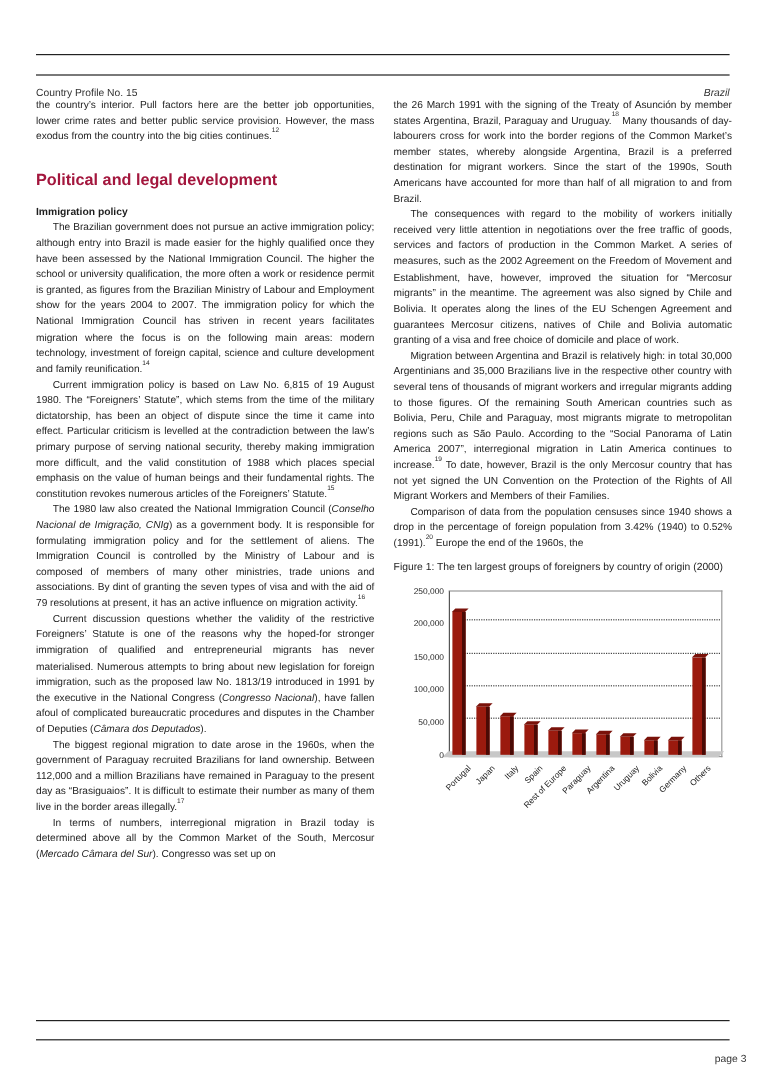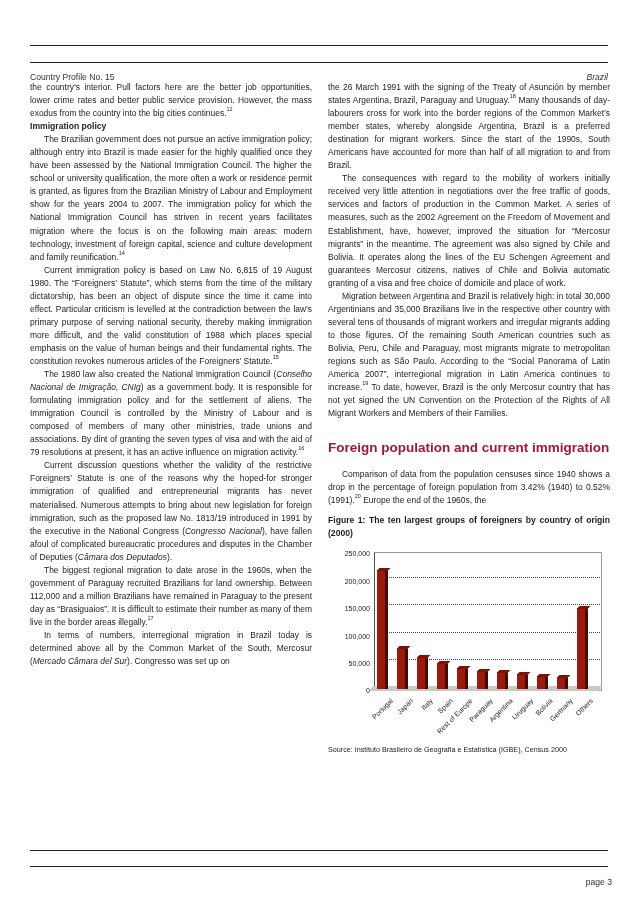--- a/index.html
+++ b/index.html
@@ -7,53 +7,53 @@
          font-family:"Liberation Sans", sans-serif; color:#1a1a1a; }
   .hr { position:absolute; left:30px; width:578px; height:0; border-top:1px solid #222; }
   .running { position:absolute; font-size:8.6px; color:#333;margin-top:24px; }
   .col { position:absolute; top:81px; width:282px; font-size:8.45px; line-height:13.05px;
          text-align:justify; color:#1e1e1e; }
   .col p { margin:0; }
   .col p.ind { text-indent:14px; }
   .col h2 { font-size:13.5px; font-weight:bold; color:#a3163d; margin:0; line-height:16px; }
   .col h3 { font-size:8.6px; font-weight:bold; margin:0; line-height:13.05px; }
   sup { font-size:5.5px; vertical-align:top; line-height:0; position:relative; top:2px; }
-  .fig-title { font-weight:bold; font-size:8.6px; line-height:12.5px; margin:0; }
+  .fig-title { font-weight:normal; font-size:8.6px; line-height:12.5px; margin:0; }
   .chart { position:relative; width:282px; height:200px; margin-top:4px; }
   .source { font-size:7.2px; color:#222; margin-top:6px; }
   .ylab { position:absolute; font-size:7px; color:#222; text-align:right; width:42px; }
   .gridline { position:absolute; border-top:1px dotted #444; }
   .bar { position:absolute; background:#9b1a0e; border-right:3px solid #4a0a05; box-sizing:border-box; }
   .bar::before { content:""; position:absolute; top:-3px; left:1px; right:-4px; height:3px; background:#7a120a; transform:skewX(-45deg); }
   .xlab { position:absolute; font-size:7px; color:#222; transform-origin:right top; transform:rotate(-45deg); white-space:nowrap; text-align:right; }
 </style>
 </head>
 <body>
 
 <div class="hr" style="top:45px;"></div>
 <div class="running" style="left:30px; top:48px;">Country Profile No. 15</div>
 <div class="running" style="right:30px; top:48px;font-style:italic;">Brazil</div>
 <div class="hr" style="top:62px;"></div>
 
 <div class="col" style="left:30px;">
   <p><span>the country’s interior. Pull factors here are the better job opportunities, lower crime rates and better public service provision. However, the mass exodus from the country into the big cities continues.</span><sup>12</sup></p>
+  <h2 style="margin-top:22px; margin-bottom:12px;">Political and legal development</h2>
   <h3>Immigration policy</h3>
   <p class="ind"><span>The Brazilian government does not pursue an active immigration policy; although entry into Brazil is made easier for the highly qualified once they have been assessed by the National Immigration Council. The higher the school or university qualification, the more often a work or residence permit is granted, as figures from the Brazilian Ministry of Labour and Employment show for the years 2004 to 2007.</span><sup></sup><span> The immigration policy for which the National Immigration Council has striven in recent years facilitates migration where the focus is on the following main areas: modern technology, investment of foreign capital, science and culture development and family reunification.</span><sup>14</sup></p>
   <p class="ind"><span>Current immigration policy is based on Law No. 6,815 of 19 August 1980. The “Foreigners’ Statute”, which stems from the time of the military dictatorship, has been an object of dispute since the time it came into effect. Particular criticism is levelled at the contradiction between the law’s primary purpose of serving national security, thereby making immigration more difficult, and the valid constitution of 1988 which places special emphasis on the value of human beings and their fundamental rights. The constitution revokes numerous articles of the Foreigners’ Statute.</span><sup>15</sup></p>
   <p class="ind"><span>The 1980 law also created the National Immigration Council (</span><i>Conselho Nacional de Imigração, CNIg</i><span>) as a government body. It is responsible for formulating immigration policy and for the settlement of aliens. The Immigration Council is controlled by the Ministry of Labour and is composed of members of many other ministries, trade unions and associations. By dint of granting the seven types of visa and with the aid of 79 resolutions at present, it has an active influence on migration activity.</span><sup>16</sup></p>
   <p class="ind"><span>Current discussion questions whether the validity of the restrictive Foreigners’ Statute is one of the reasons why the hoped-for stronger immigration of qualified and entrepreneurial migrants has never materialised. Numerous attempts to bring about new legislation for foreign immigration, such as the proposed law No. 1813/19 introduced in 1991 by the executive in the National Congress (</span><i>Congresso Nacional</i><span>), have fallen afoul of complicated bureaucratic procedures and disputes in the Chamber of Deputies (</span><i>Câmara dos Deputados</i><span>).</span></p>
   <p class="ind"><span>The biggest regional migration to date arose in the 1960s, when the government of Paraguay recruited Brazilians for land ownership. Between 112,000 and a million Brazilians have remained in Paraguay to the present day as “Brasiguaios”. It is difficult to estimate their number as many of them live in the border areas illegally.</span><sup>17</sup></p>
   <p class="ind"><span>In terms of numbers, interregional migration in Brazil today is determined above all by the Common Market of the South, Mercosur (</span><i>Mercado Câmara del Sur</i><span>). Congresso was set up on</span></p>
 </div>
 
 <div class="col" style="left:328px;">
   <p><span>the 26 March 1991 with the signing of the Treaty of Asunción by member states Argentina, Brazil, Paraguay and Uruguay.</span><sup>18</sup><span> Many thousands of day-labourers cross for work into the border regions of the Common Market’s member states, whereby alongside Argentina, Brazil is a preferred destination for migrant workers. Since the start of the 1990s, South Americans have accounted for more than half of all migration to and from Brazil.</span></p>
   <p class="ind">The consequences with regard to the mobility of workers initially received very little attention in negotiations over the free traffic of goods, services and factors of production in the Common Market. A series of measures, such as the 2002 Agreement on the Freedom of Movement and Establishment, have, however, improved the situation for “Mercosur migrants” in the meantime. The agreement was also signed by Chile and Bolivia. It operates along the lines of the EU Schengen Agreement and guarantees Mercosur citizens, natives of Chile and Bolivia automatic granting of a visa and free choice of domicile and place of work.</p>
   <p class="ind"><span>Migration between Argentina and Brazil is relatively high: in total 30,000 Argentinians and 35,000 Brazilians live in the respective other country with several tens of thousands of migrant workers and irregular migrants adding to those figures. Of the remaining South American countries such as Bolivia, Peru, Chile and Paraguay, most migrants migrate to metropolitan regions such as São Paulo. According to the “Social Panorama of Latin America 2007”, interregional migration in Latin America continues to increase.</span><sup>19</sup><span> To date, however, Brazil is the only Mercosur country that has not yet signed the UN Convention on the Protection of the Rights of All Migrant Workers and Members of their Families.</span></p>
-  <h2 style="margin-top:20px; margin-bottom:12px;">Foreign population and current immigration</h2>
   <p class="ind"><span>Comparison of data from the population censuses since 1940 shows a drop in the percentage of foreign population from 3.42% (1940) to 0.52% (1991).</span><sup>20</sup><span> Europe the end of the 1960s, the</span></p>
   <p class="fig-title" style="margin-top:7px;">Figure 1: The ten largest groups of foreigners by country of origin (2000)</p>
 
   <div class="chart" id="chart">
     <div style="position:absolute; left:46px; top:9px; width:226px; height:137px; border:1px solid #999; border-left:1px solid #555; background:#fff;"></div>
     <div style="position:absolute; left:43px; top:143px; width:230px; height:5px; background:#c8c8c8; transform:skewX(-45deg);"></div>
     <div id="grid">
         <div class="gridline" style="left: 54px; width: 218px; top: 115.6px;"></div>
         <div class="gridline" style="left: 54px; width: 218px; top: 88.2px;"></div>
         <div class="gridline" style="left: 54px; width: 218px; top: 60.8px;"></div>
@@ -87,18 +87,17 @@
         <div class="xlab" style="right: 163px; top: 152px;">Spain</div>
         <div class="xlab" style="right: 143px; top: 152px;">Rest of Europe</div>
         <div class="xlab" style="right: 123px; top: 152px;">Paraguay</div>
         <div class="xlab" style="right: 103px; top: 152px;">Argentina</div>
         <div class="xlab" style="right: 83px; top: 152px;">Uruguay</div>
         <div class="xlab" style="right: 63px; top: 152px;">Bolivia</div>
         <div class="xlab" style="right: 43px; top: 152px;">Germany</div>
         <div class="xlab" style="right: 23px; top: 152px;">Others</div>
       </div>
   </div>
-  <p class="source">Source: Instituto Brasileiro de Geografia e Estatística (IGBE), Census 2000</p>
 </div>
 
 <div class="hr" style="top:850px;"></div>
-<div class="running" style="right:26px; top:853px;">page 3</div>
+<div class="running" style="right:16px; top:853px;">page 3</div>
 <div class="hr" style="top:866px;"></div>
 
 </body></html>

